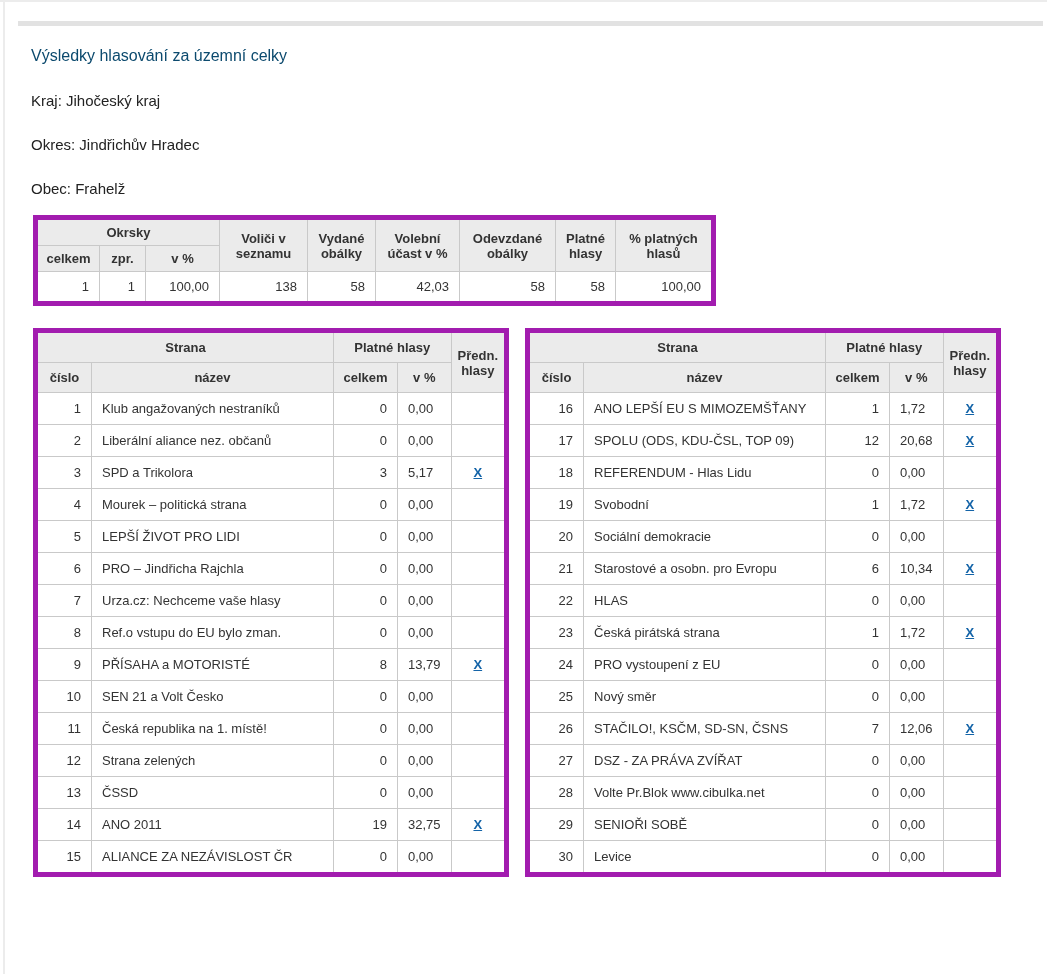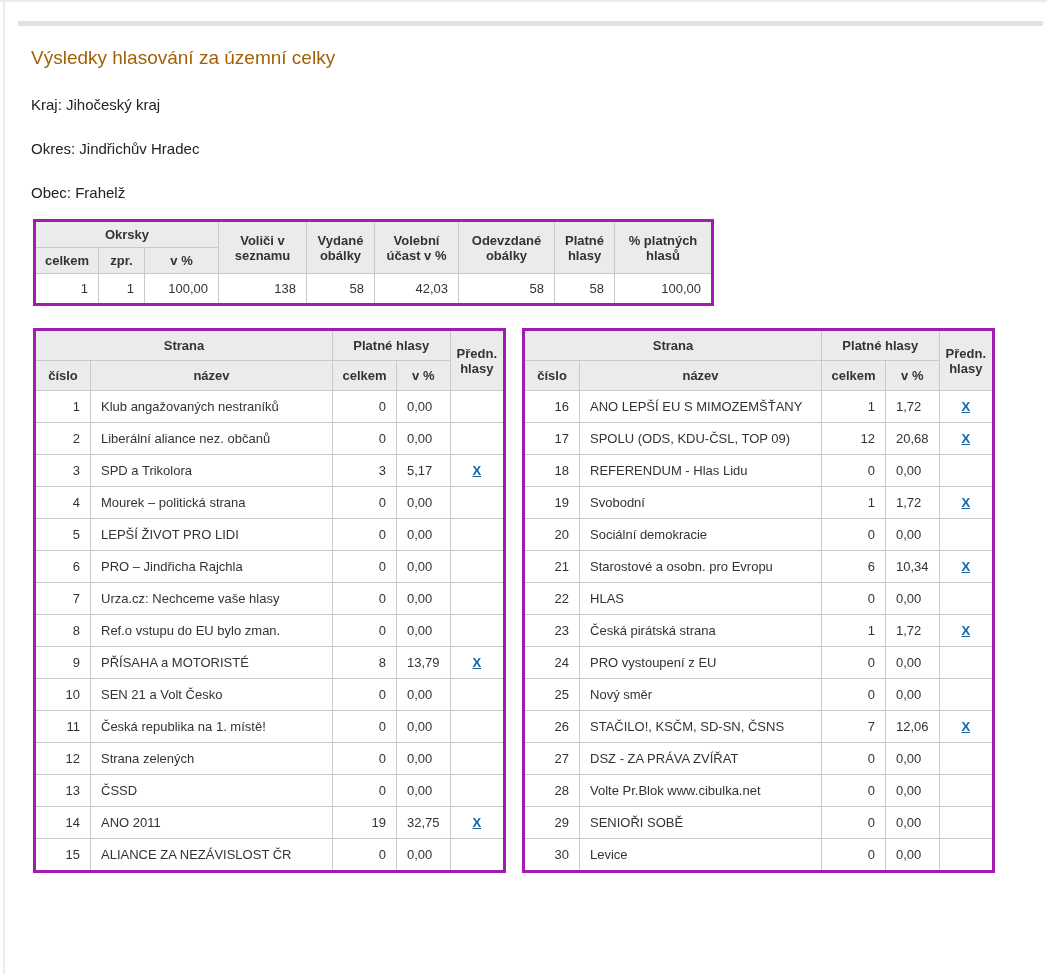--- a/index.html
+++ b/index.html
@@ -24,35 +24,35 @@
     font-weight: bold;
     margin: 19px 30px 0 31px;
   }
   h1.page-title span { display: block; }
   .divider {
     height: 5px;
     background: #e2e2e2;
     margin: 15px 4px 0 18px;
   }
   h2.section-title {
-    font-size: 19px;
+    font-size: 16px;
     font-weight: normal;
-    color: #a16207;
+    color: #0c4a6e;
     margin: 21px 12px 0 31px;
   }
   p.meta-line {
     font-size: 15px;
     color: #222;
     margin: 27px 8px 0 31px;
   }
   table {
     border-collapse: collapse;
     font-size: 13px;
     color: #333;
-    border: 3px solid #a21caf;
+    border: 5px solid #a21caf;
   }
   th, td { border: 1px solid #c9c9c9; }
   th {
     background: #ebebeb;
     font-weight: bold;
     padding: 5px 6px;
     color: #333;
     text-align: center;
   }
   

